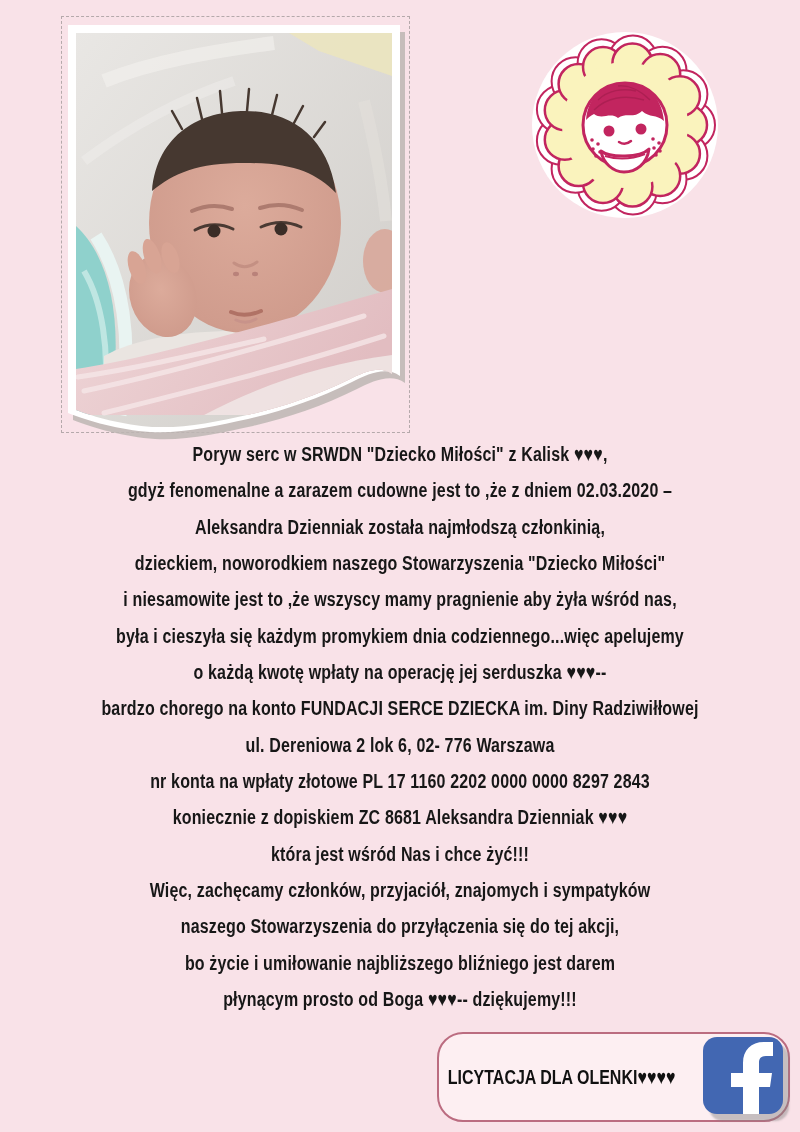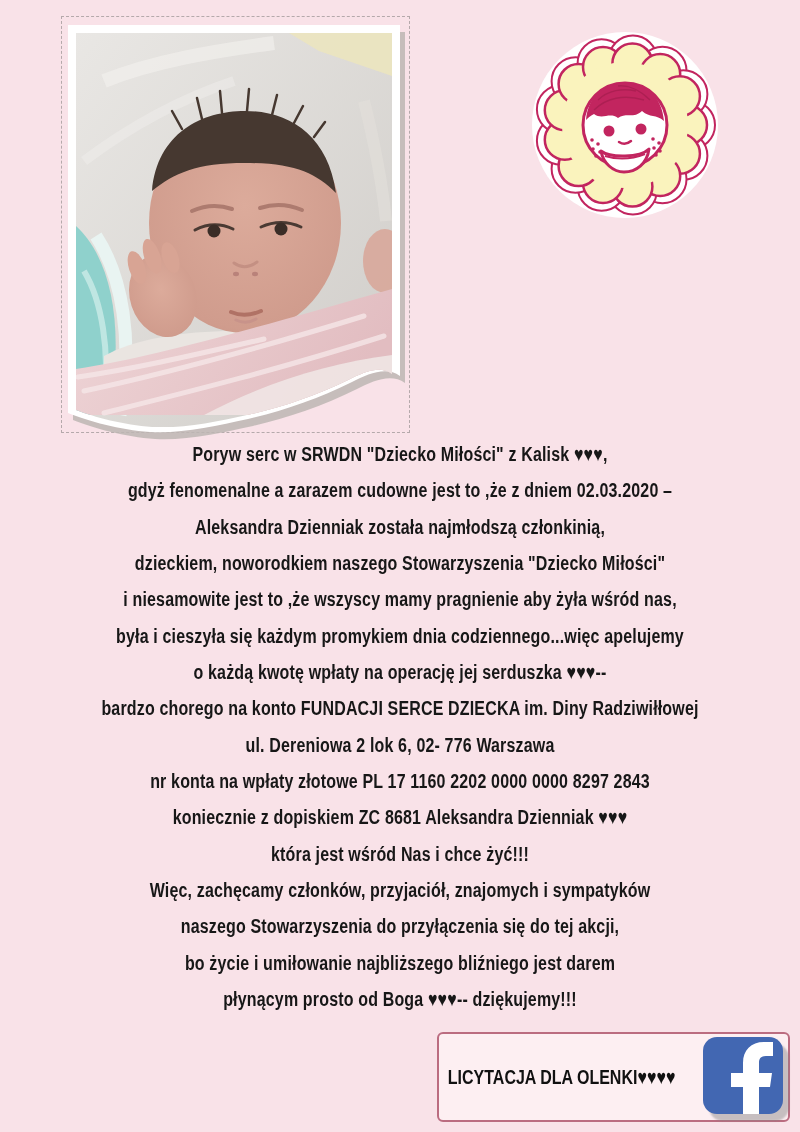--- a/index.html
+++ b/index.html
@@ -23,21 +23,21 @@
   }
   .line{
     text-align:center;
     font-size:20px;font-weight:bold;color:#171717;
     line-height:36.35px;white-space:nowrap;
     letter-spacing:0.2px;
   }
   
   .fb-banner{
     position:absolute;left:437px;top:1032px;width:353px;height:90px;
-    background:#fdeff2;border:2px solid #bb6c80;border-radius:6px;
+    background:#fdeff2;border:2px solid #bb6c80;border-radius:26px;
     box-sizing:border-box;display:flex;align-items:center;
     cursor:pointer;
   }
   .fb-banner-label{
     font-size:20px;font-weight:bold;color:#111;
     padding-left:11px;white-space:nowrap;
     transform:scaleX(0.8);transform-origin:left center;
   }
   .fb-icon{
     position:absolute;left:703px;top:1037px;width:80px;height:77px;

